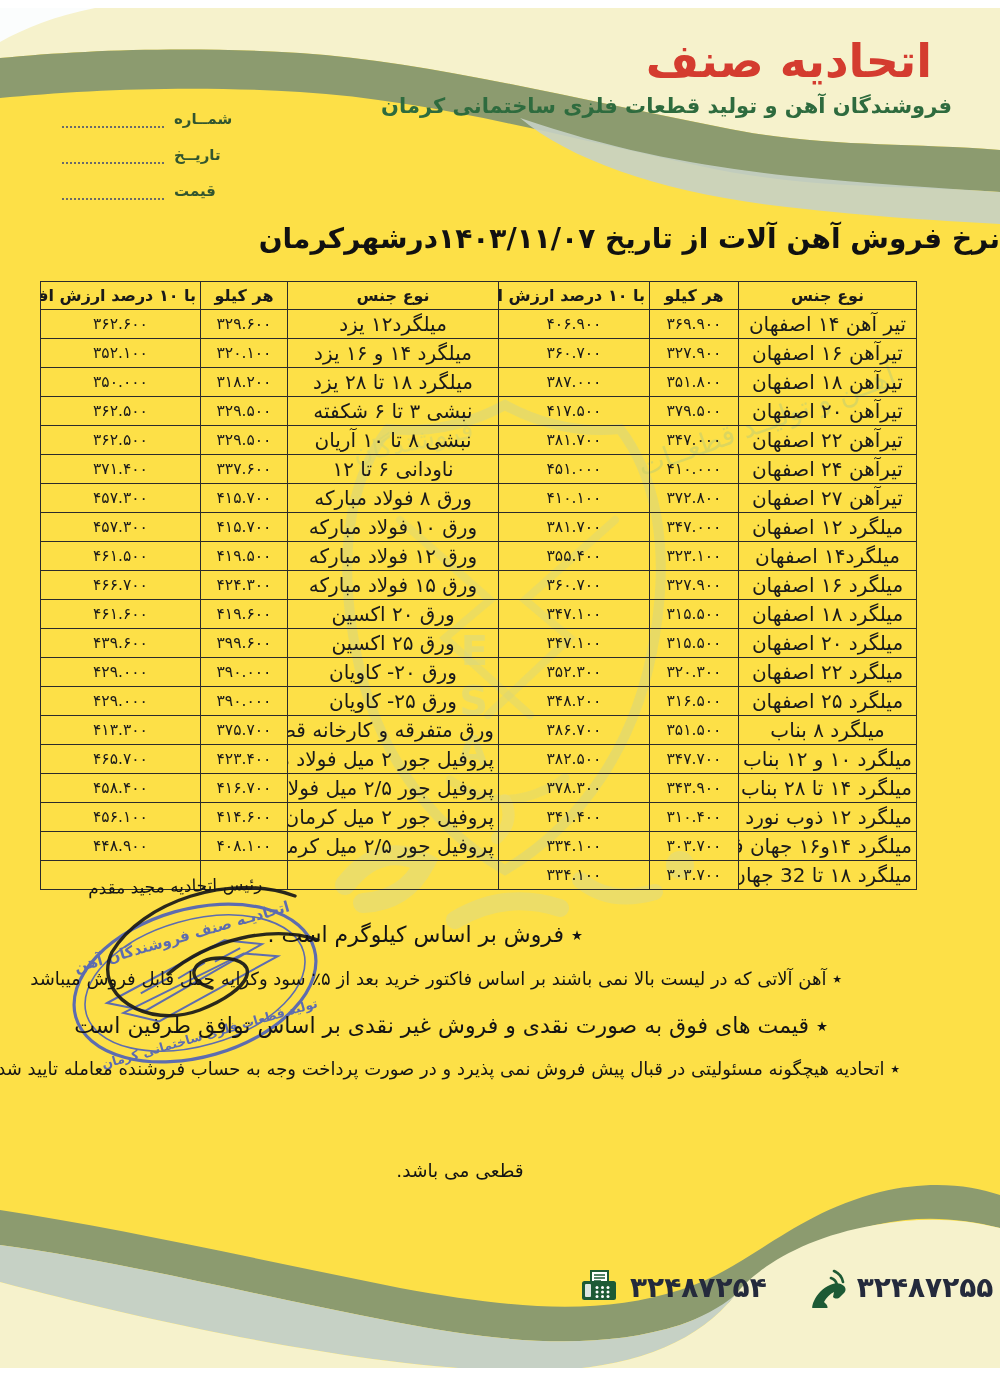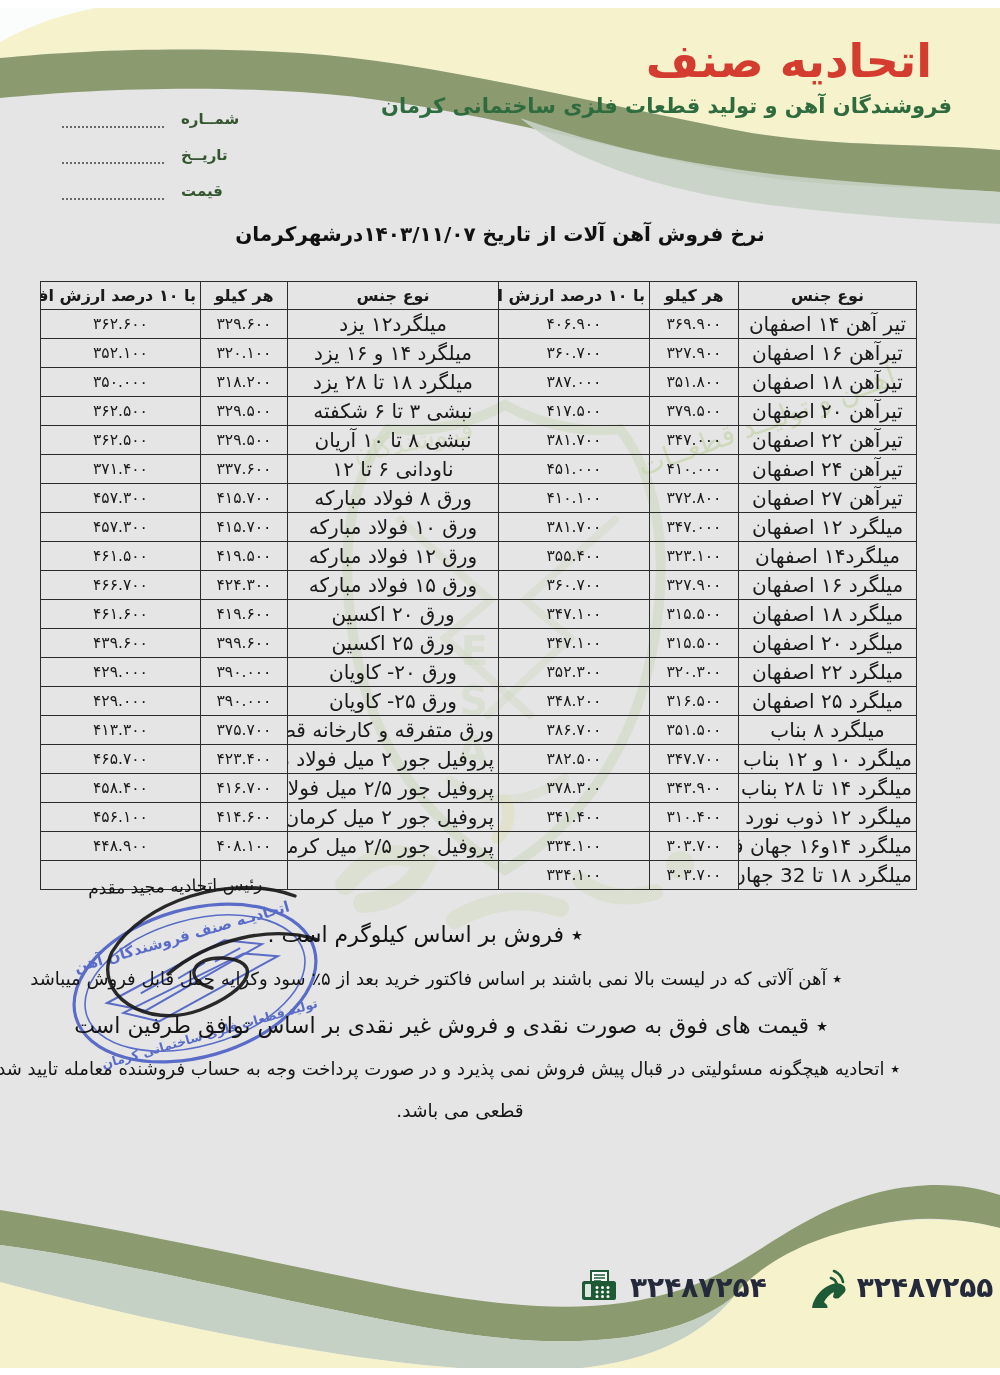--- a/index.html
+++ b/index.html
@@ -1,48 +1,48 @@
 <!DOCTYPE html>
 <html lang="fa" dir="rtl"><head>
 <meta charset="utf-8">
 <style>
   html,body{margin:0;padding:0;background:#ffffff;}
-  .page{position:relative;width:1000px;height:1375px;margin:0 auto;background:#e5e5e5;overflow:hidden;
+  .page{position:relative;width:1000px;height:1375px;margin:0 auto;background:#fde047;overflow:hidden;
         font-family:"DejaVu Sans",sans-serif;color:#1a1a1a;}
   .abs{position:absolute;}
   svg{display:block;}
 
   
   .union-title{top:34px;right:68px;font-size:46px;font-weight:bold;color:#d43c2f;letter-spacing:1px;}
   .union-subtitle{top:94px;right:48px;font-size:21px;font-weight:bold;color:#2e6b3e;}
 
   .fields{top:106px;left:62px;width:220px;}
-  .field-row{display:flex;direction:ltr;align-items:flex-end;height:22px;margin-bottom:14px;gap:7px;}
+  .field-row{display:flex;direction:ltr;align-items:flex-end;height:22px;margin-bottom:14px;}
   .field-line{width:102px;border-bottom:2px dotted #6a6a6a;height:14px;}
   .field-label{margin-left:10px;font-size:15px;font-weight:bold;color:#33562f;}
 
-  .doc-title{top:222px;left:0;right:0;text-align:center;font-size:20px;font-weight:600;color:#111;}
+  .doc-title{top:222px;left:0;right:0;font-size:28px;font-weight:600;color:#111;}
 
   
   .price-table{position:absolute;top:281px;left:40px;width:876px;height:592px;border-collapse:collapse;
                table-layout:fixed;direction:rtl;}
   .price-table th,.price-table td{border:1px solid #2b2b2b;padding:0 4px;text-align:center;vertical-align:middle;
                overflow:hidden;white-space:nowrap;background:transparent;}
   .price-table th{height:27px;font-size:16px;font-weight:600;}
   .price-table td{height:28px;font-size:15px;}
   td.c-type{font-size:20px;}
   td.c-num{font-size:15.5px;letter-spacing:.5px;}
 
   
   .note{white-space:nowrap;font-size:22px;color:#141414;direction:rtl;}
   .note1{top:922px;right:417px;}
   .note2{top:968px;right:158px;font-size:18px;}
   .note3{top:1013px;right:172px;}
   .note4{top:1058px;right:100px;font-size:18px;}
-  .note4b{top:1100px;left:0;right:80px;text-align:center;font-size:18.5px;}
+  .note4b{top:1160px;left:0;right:80px;text-align:center;font-size:18.5px;}
 
   .sig-caption{top:876px;left:88px;font-size:17px;color:#151515;transform:rotate(-1.5deg);white-space:nowrap;}
 
   
   .contacts{top:1266px;left:578px;display:flex;direction:ltr;align-items:center;gap:38px;}
   .contact-group{display:flex;direction:ltr;align-items:center;gap:10px;text-align:right;}
   .contact-number{font-size:28px;font-weight:bold;color:#242a3c;letter-spacing:1px;}
 </style>
 </head>
 <body>

